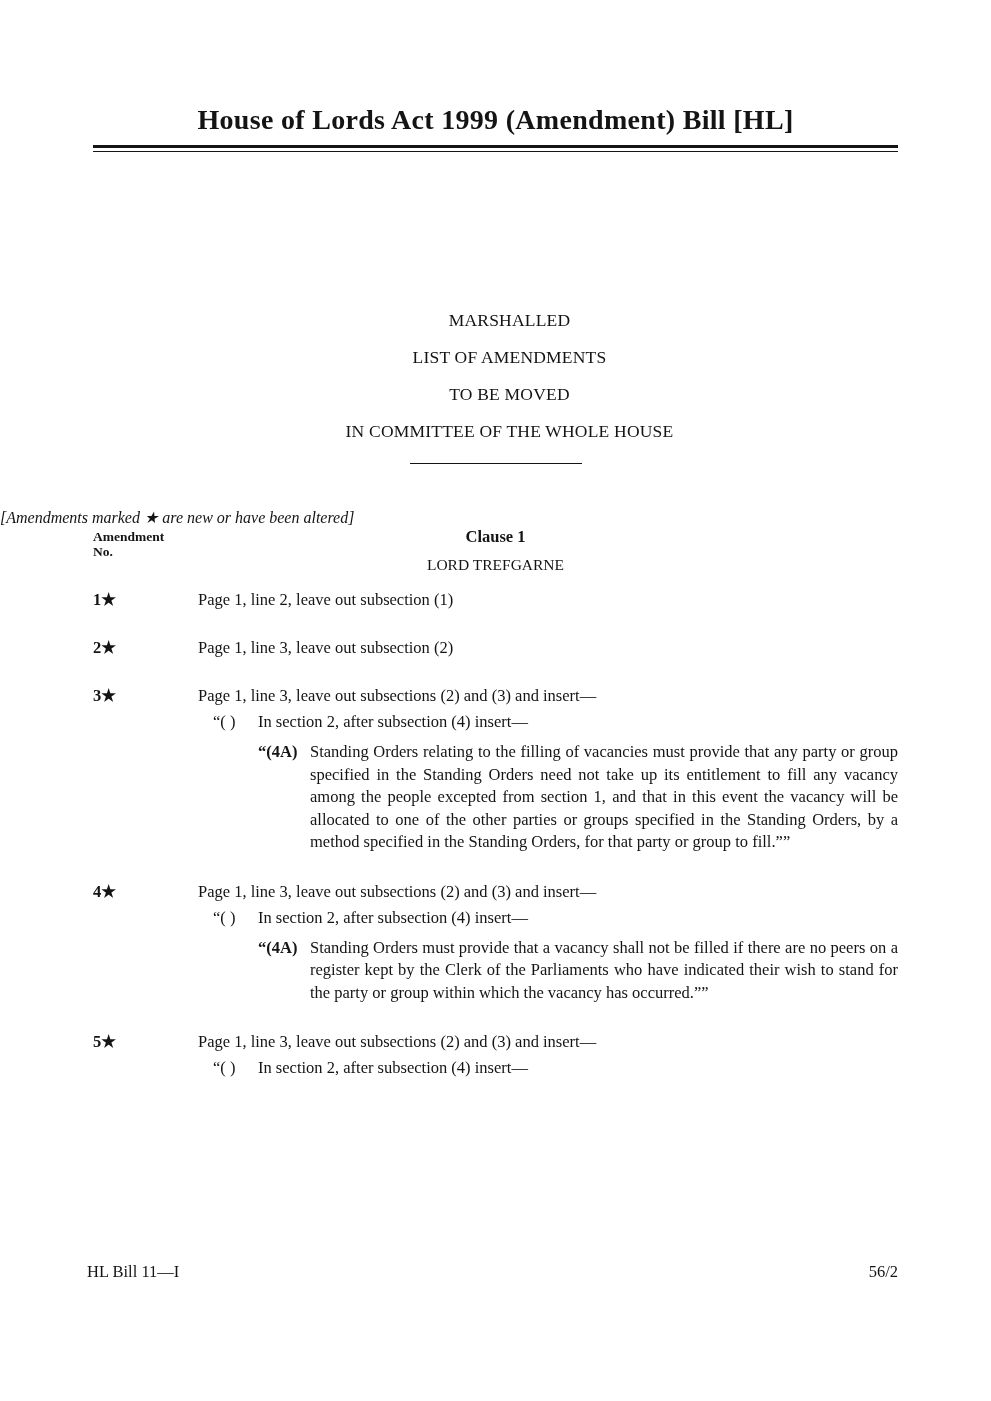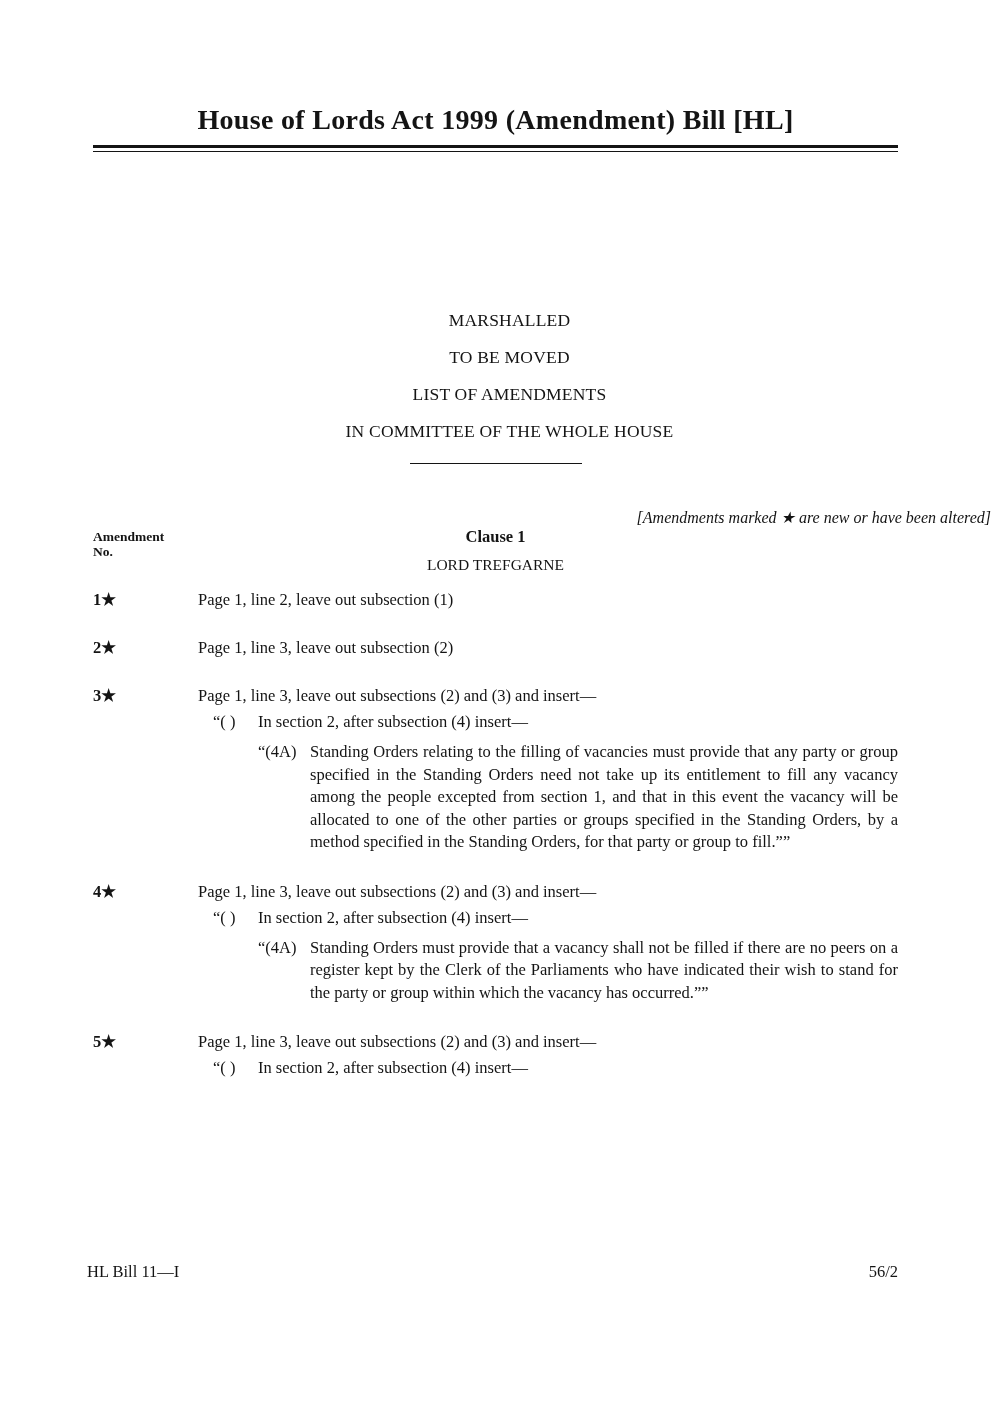--- a/index.html
+++ b/index.html
@@ -34,21 +34,21 @@
   }
   .heading-block .heading-line { line-height: 37px; margin-left: 28px; }
   .short-rule {
     width: 172px;
     margin: 13px auto 0 auto;
     border: none;
     border-top: 1.5px solid #141414;
   }
   .notice {
     margin-top: 44px;
-    text-align: right;
+    text-align: left;
     font-style: italic;
     font-size: 16px;
   }
   .clause-header { position: relative; }
   .amendment-no {
     position: absolute; left: 93px; top: 2px;
     font-weight: bold; font-style: normal;
     font-size: 13.5px; line-height: 15px;
   }
   .clause-title { text-align: center; font-weight: bold; font-size: 16.5px; line-height: 20px; }
@@ -72,41 +72,41 @@
     text-indent: -45px;
   }
   .intro-marker { display: inline-block; width: 45px; text-indent: 0; }
   .amend-para {
     margin: 9px 93px 0 258px;
     padding-left: 52px;
     text-indent: -52px;
     text-align: justify;
     line-height: 22.5px;
   }
-  .para-marker { display: inline-block; width: 52px; text-indent: 0; }
+  .para-marker { display: inline-block; width: 52px; text-indent: 0; font-weight: bold; }
   .footer {
     position: absolute;
     left: 87px; right: 93px; top: 1262px;
     font-size: 16.5px;
     display: flex;
     justify-content: space-between;
   }
 </style>
 </head>
 <body>
 
 <div class="page">
 
   <div class="doc-title">House of Lords Act 1999 (Amendment) Bill [HL]</div>
   <div class="title-rule"></div>
 
   <div class="heading-block">
     <div class="heading-line">MARSHALLED</div>
+    <div class="heading-line">LIST OF AMENDMENTS</div>
     <div class="heading-line">TO BE MOVED</div>
-    <div class="heading-line">LIST OF AMENDMENTS</div>
     <div class="heading-line">IN COMMITTEE OF THE WHOLE HOUSE</div>
   </div>
 
   <hr class="short-rule">
 
   <div class="notice">[Amendments marked ★ are new or have been altered]</div>
 
   <div class="clause-header">
     <div class="amendment-no">
       <div>Amendment</div>

